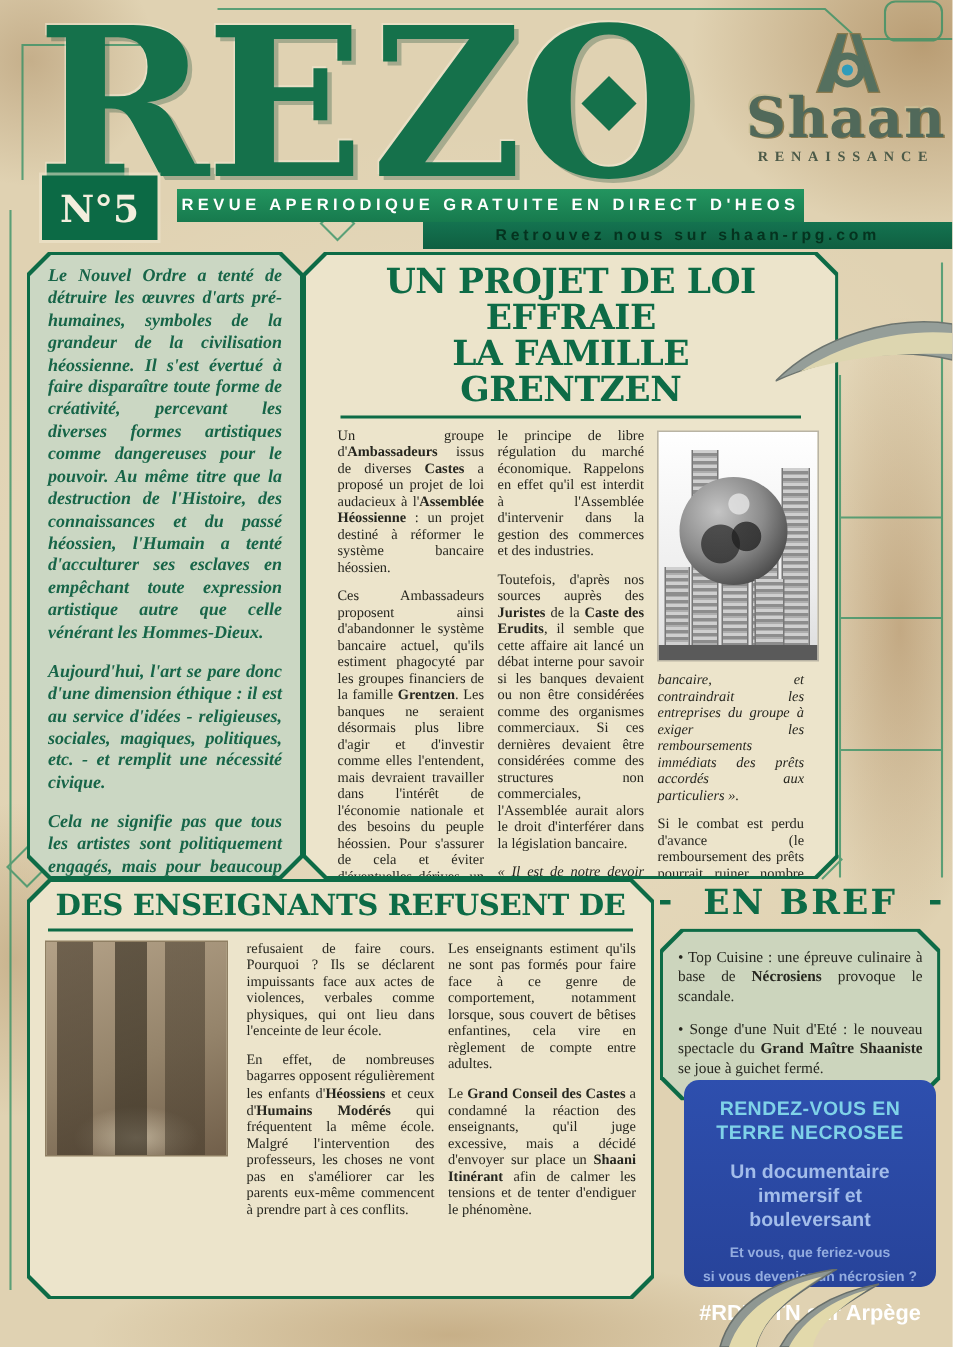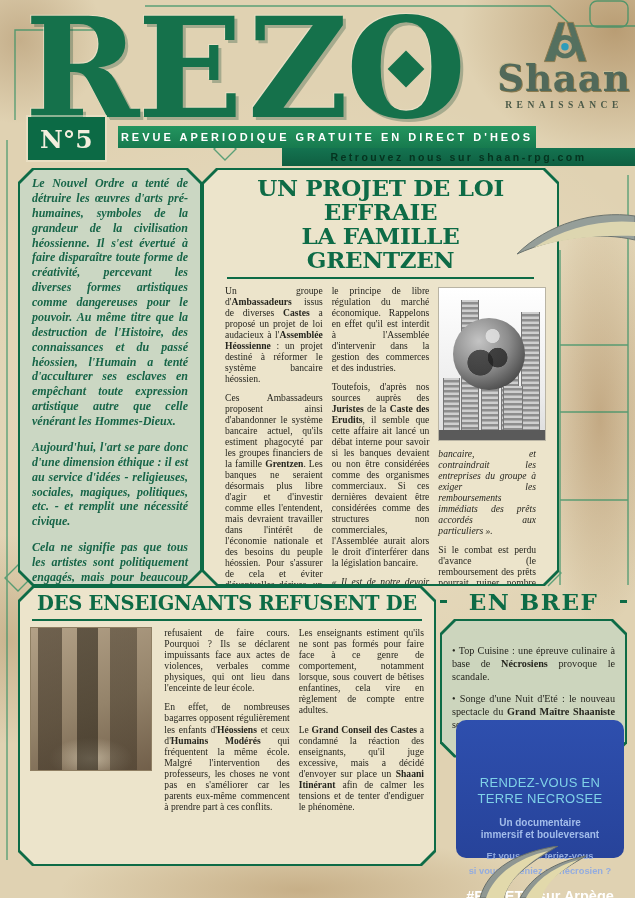--- a/index.html
+++ b/index.html
@@ -87,29 +87,29 @@
       radial-gradient(ellipse 60px 30px at 50% 92%, rgba(235,225,200,.55), transparent 70%),
       linear-gradient(160deg,#b3a187,#94836a 55%,#715f4a);}
   .caption p{margin:0; font-size:10px; line-height:1.2; text-align:justify; color:#26261f;}
   
   #enbref-wrap{position:absolute; left:440px; top:588px; width:187px; z-index:3;}
   .enbref-head{display:flex; align-items:center; gap:22px; margin-bottom:4px;}
   .enbref-head .dash{flex:1; border-top:3px solid #0d6b46;}
   .enbref-head .txt{font-family:"DejaVu Serif", serif; font-weight:bold; font-size:23px;
     letter-spacing:1.5px; color:#0d6b46; white-space:nowrap;}
   #enbref-box{position:relative; background:#0d6b46; padding:2px;}
-  #enbref-box .panel-in{background:rgba(238,231,210,.85); padding:24px 10px;}
+  #enbref-box .panel-in{background:rgba(238,231,210,.85); padding:12px 10px;}
   #enbref-box p{margin:0 0 10px; font-size:10.2px; line-height:1.25; text-align:justify; color:#26261f;}
   #enbref-box p:last-child{margin-bottom:0;}
   
   #ad{position:absolute; left:456px; top:720px; width:168px; height:138px; z-index:3;
     background:linear-gradient(#2e4fae,#27439a); border-radius:10px; text-align:center;
     font-family:"Liberation Sans", sans-serif; padding:11px 8px; box-sizing:border-box;}
-  #ad .ad-title{color:#7fd2e8; font-weight:normal; font-size:13px; line-height:1.25; letter-spacing:.3px;margin-top:44px;}
-  #ad .ad-line1{color:#a3bdea; font-weight:bold; font-size:10px; line-height:1.25; margin-top:9px;}
+  #ad .ad-title{color:#7fd2e8; font-weight:bold; font-size:13px; line-height:1.25; letter-spacing:.3px;}
+  #ad .ad-line1{color:#a3bdea; font-weight:bold; font-size:13px; line-height:1.25; margin-top:9px;}
   #ad .ad-line2{color:#93acdf; font-weight:bold; font-size:9.3px; line-height:1.7; margin-top:7px;}
   #ad .ad-tag{color:#ffffff; font-weight:bold; font-size:14.5px; margin-top:8px;}
   
   .blade{position:absolute; z-index:6; pointer-events:none;}
   b{font-weight:bold;}
 </style>
 </head>
 <body>
 
 <div id="page">

